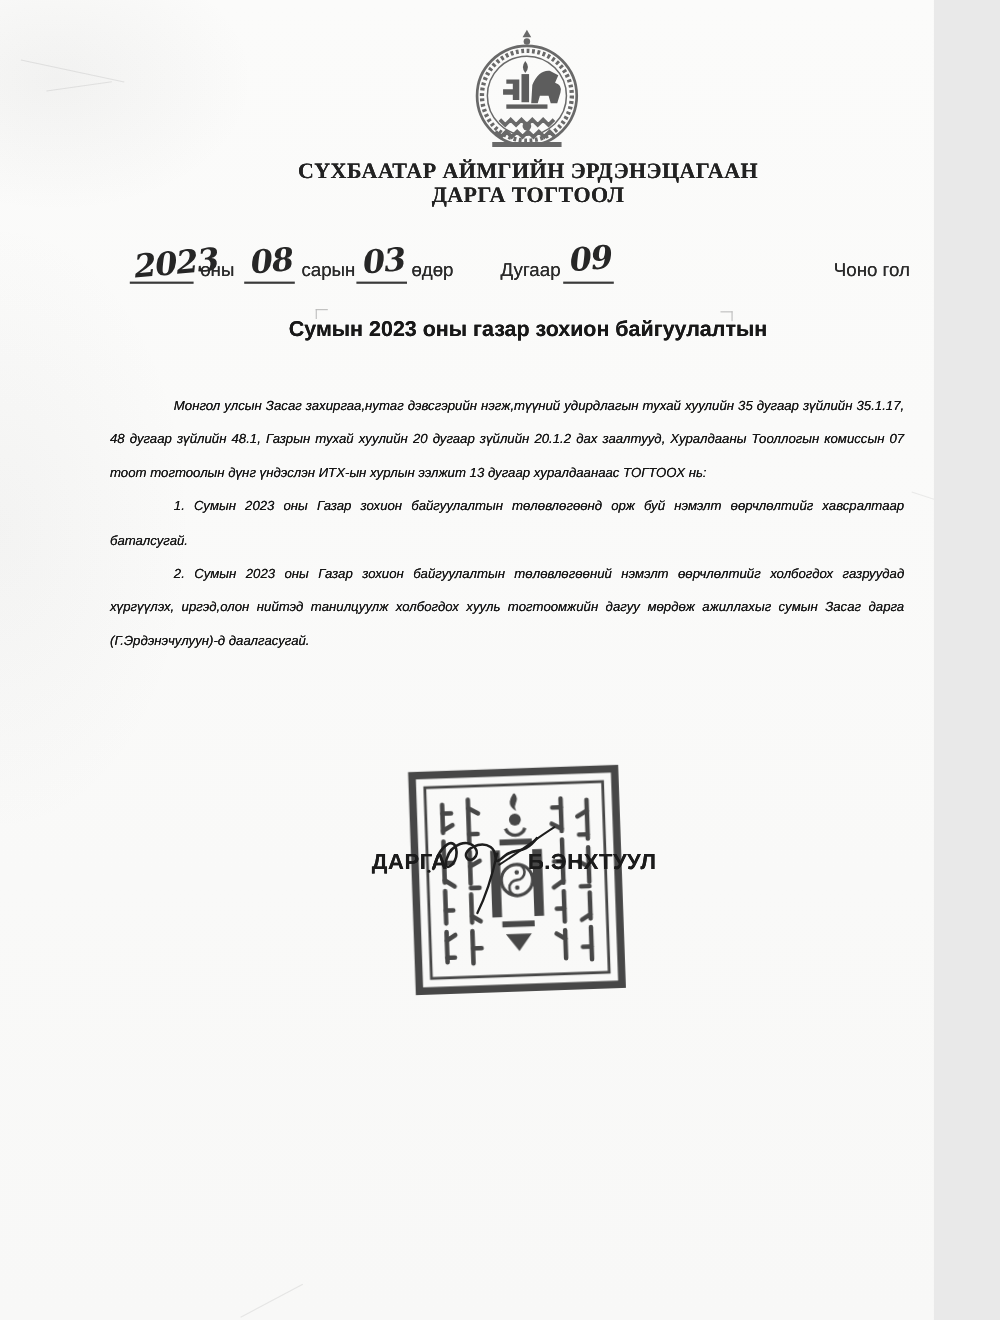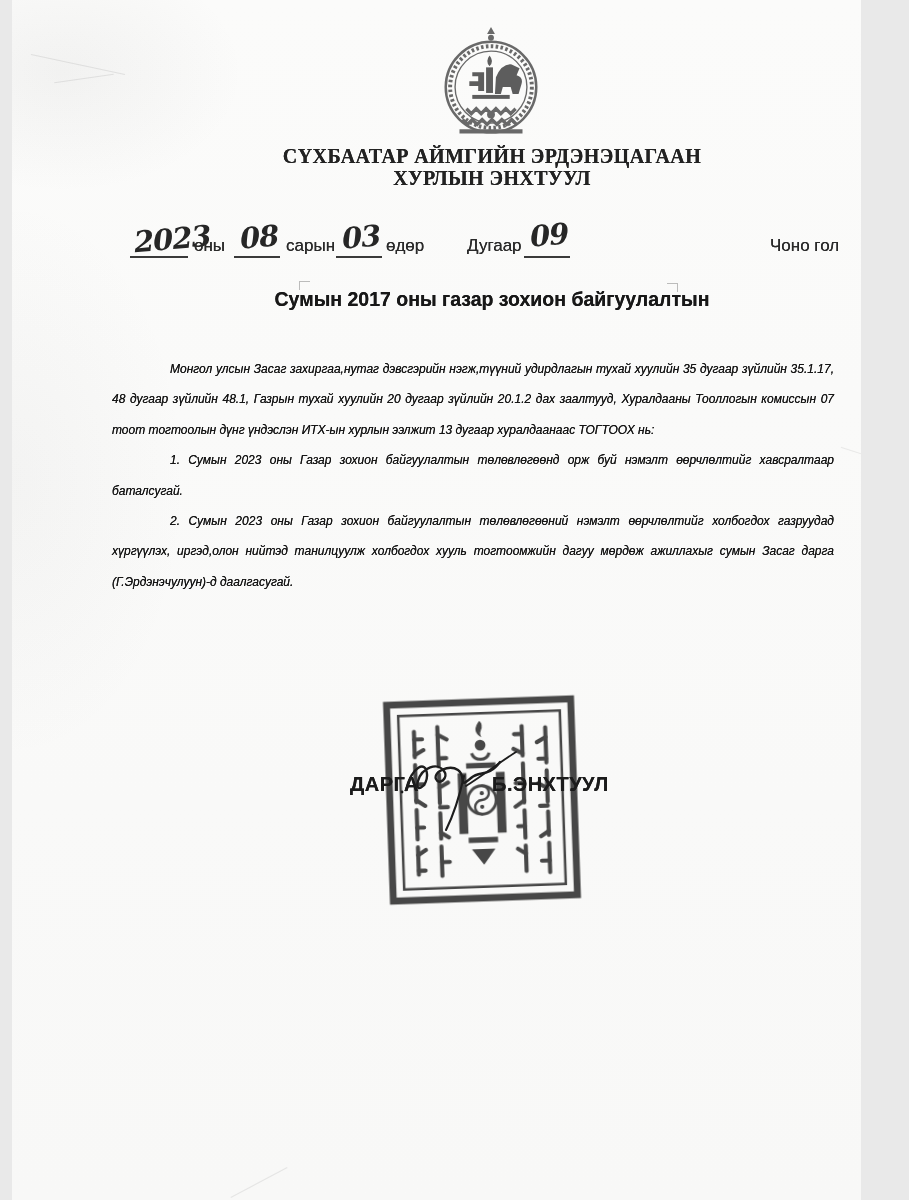--- a/index.html
+++ b/index.html
@@ -2,21 +2,21 @@
 <html><head>
 <meta charset="utf-8">
 <style>
   html,body{margin:0;padding:0;background:#e9e9e9;}
   .page{
     position:relative; width:849px; height:1200px; overflow:hidden;
     background:
       radial-gradient(ellipse 300px 200px at 6% 6%, rgba(120,120,120,.07), transparent 60%),
       radial-gradient(ellipse 250px 400px at 0% 40%, rgba(120,120,120,.05), transparent 70%),
       linear-gradient(#fbfbfa,#f8f8f7);
-    font-family:"Liberation Sans", sans-serif; color:#1f1f1f;margin-left:12px;
+    font-family:"Liberation Sans", sans-serif; color:#1f1f1f;
   }
   
   .crease{position:absolute;border-top:1px solid #b9b9b9;opacity:.35;}
   .crease.c1{left:18px;top:64px;width:96px;transform:rotate(12deg);}
   .crease.c2{left:42px;top:78px;width:60px;transform:rotate(-8deg);}
   .crease.c3{left:215px;top:1182px;width:64px;transform:rotate(-28deg);opacity:.3;}
   .crease.c4{left:828px;top:452px;width:34px;transform:rotate(18deg);opacity:.25;}
 
   .emblem{position:absolute;left:415px;top:26px;width:128px;height:128px;opacity:.82;}
 
@@ -88,21 +88,21 @@
     <g stroke="#4a4a4a" fill="none" stroke-width="3.4">
       <path d="M40 84 l5 5 5 -5 5 5 5 -5 5 5 5 -5 5 5 5 -5 5 5 5 -5"></path>
       <path d="M36 95 l5 5 5 -5 5 5 5 -5 5 5 5 -5 5 5 5 -5 5 5 5 -5 5 5"></path>
       <path d="M33 107 h64" stroke-width="4.5"></path>
     </g>
     <circle cx="65" cy="90" r="4" fill="#4a4a4a"></circle>
   </svg>
 
   <div class="org-header">
     <div>СҮХБААТАР АЙМГИЙН ЭРДЭНЭЦАГААН</div>
-    <div>ХУРЛЫН ЭНХТУУЛ</div>
+    <div>ДАРГА ТОГТООЛ</div>
   </div>
 
   <div class="dateline">
     <span class="hand" style="left:122px;top:222px;">2023</span>
     <span class="dl-line" style="left:118px;top:256px;width:58px;"></span>
     <span class="dl-label" style="left:182px;">оны</span>
 
     <span class="hand" style="left:228px;top:220px;">08</span>
     <span class="dl-line" style="left:222px;top:256px;width:46px;"></span>
     <span class="dl-label" style="left:274px;">сарын</span>
@@ -115,21 +115,21 @@
     <span class="hand" style="left:518px;top:218px;">09</span>
     <span class="dl-line" style="left:512px;top:256px;width:46px;"></span>
 
     <span class="dl-label" style="left:758px;">Чоно гол</span>
   </div>
 
   <div class="crop-mark left" style="left:287px;top:281px;"></div>
   <div class="crop-mark right" style="left:655px;top:283px;"></div>
 
   <div class="subject">
-    <div>Сумын 2017 оны газар зохион байгуулалтын</div>
+    <div>Сумын 2023 оны газар зохион байгуулалтын</div>
   </div>
 
   <div class="body-text">
     <p>Монгол улсын Засаг захиргаа,нутаг дэвсгэрийн нэгж,түүний удирдлагын тухай хуулийн 35 дугаар зүйлийн 35.1.17, 48 дугаар зүйлийн 48.1, Газрын тухай хуулийн 20 дугаар зүйлийн 20.1.2 дах заалтууд, Хуралдааны Тооллогын комиссын 07 тоот тогтоолын дүнг үндэслэн ИТХ-ын хурлын ээлжит 13 дугаар хуралдаанаас ТОГТООХ нь:</p>
     <p>1. Сумын 2023 оны Газар зохион байгуулалтын төлөвлөгөөнд орж буй нэмэлт өөрчлөлтийг хавсралтаар баталсугай.</p>
     <p>2. Сумын 2023 оны Газар зохион байгуулалтын төлөвлөгөөний нэмэлт өөрчлөлтийг холбогдох газруудад хүргүүлэх, иргэд,олон нийтэд танилцуулж холбогдох хууль тогтоомжийн дагуу мөрдөж ажиллахыг сумын Засаг дарга (Г.Эрдэнэчулуун)-д даалгасугай.</p>
   </div>
 
   <svg class="stamp" viewBox="0 0 200 212">
     <g stroke="#2f2f2f" fill="none">

